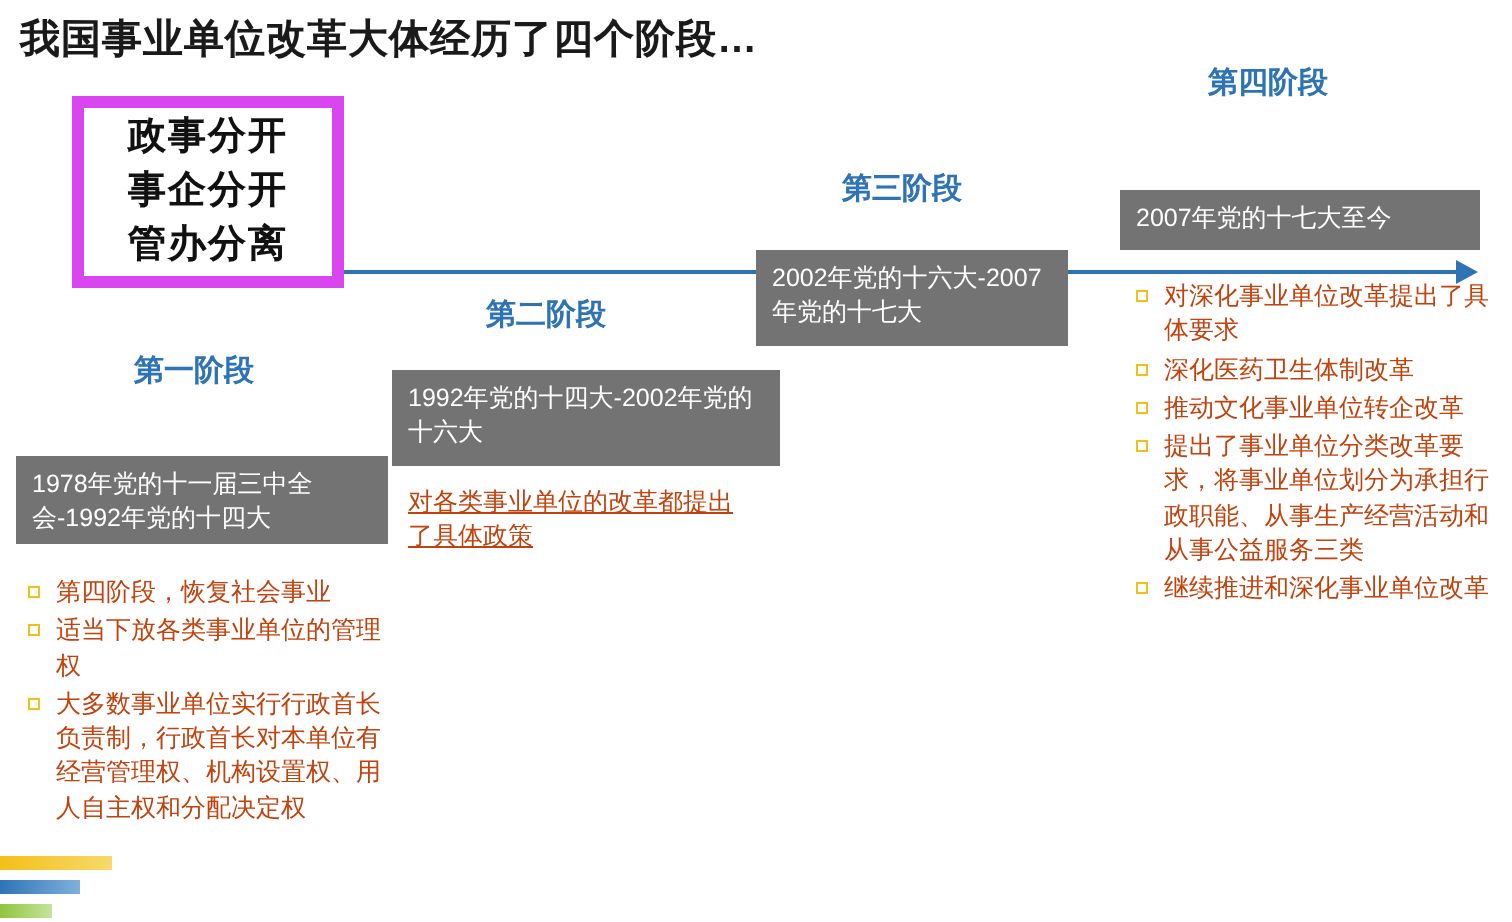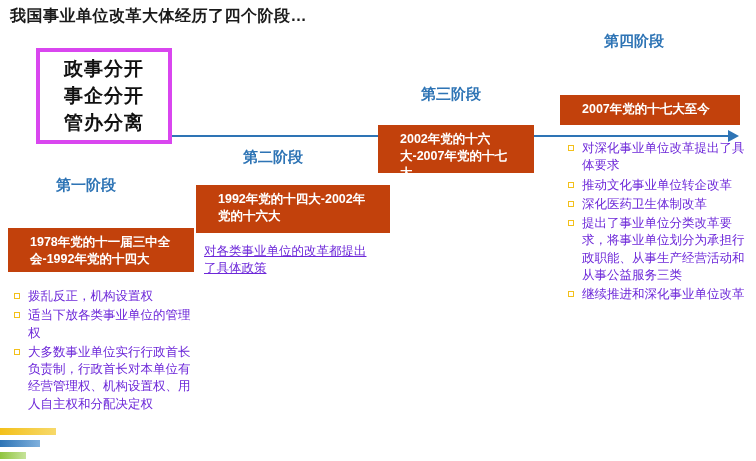--- a/index.html
+++ b/index.html
@@ -16,33 +16,33 @@
   }
   #canvas {
     position: relative;
     width: 756px;
     height: 461px;
   }
   .title {
     position: absolute;
     left: 10px;
     top: 6px;
-    font-size: 16px;
+    font-size: 20px;
     font-weight: bold;
     color: #1a1a1a;
     letter-spacing: 0.5px;
   }
   
   .callout {
     position: absolute;
     left: 36px;
     top: 48px;
     width: 136px;
     height: 96px;
-    border: 4px solid #d946ef;
+    border: 6px solid #d946ef;
     background: #ffffff;
     box-sizing: border-box;
     display: flex;
     flex-direction: column;
     align-items: center;
     justify-content: center;
     gap: 5px;
   }
   .callout div {
     font-size: 19px;
@@ -56,33 +56,33 @@
     position: absolute;
     font-size: 15px;
     font-weight: bold;
     color: #2e74b5;
     white-space: nowrap;
     text-align: right;
   }
   
   .bar {
     position: absolute;
-    background: #c2410c;
+    background: #737373;
     color: #ffffff;
     font-size: 12.5px;
-    font-weight: bold;
+    font-weight: normal;
     line-height: 1.35;
-    padding: 6px 22px;
+    padding: 6px 8px;
     box-sizing: border-box;
   }
   
   .bullets {
     position: absolute;
     font-size: 12.5px;
-    color: #6d28d9;
+    color: #c2410c;
     line-height: 1.38;
   }
   .bullets ul {
     margin: 0;
     padding: 0;
     list-style: none;
   }
   .bullets li {
     position: relative;
     padding-left: 14px;
@@ -149,25 +149,25 @@
 
   <div class="arrow-line" style="left:40px; top:135px; width:690px; height:2px;"></div>
   <div class="arrow-head" style="left:728px; top:130px;"></div>
 
   <div class="callout">
     <div>政事分开</div>
     <div>事企分开</div>
     <div>管办分离</div>
   </div>
 
-  <div class="phase-label" style="left:56px; top:176px;">第一阶段</div>
+  <div class="phase-label" style="left:67px; top:176px;">第一阶段</div>
   <div class="bar" style="left:8px; top:228px; width:186px; height:44px;">1978年党的十一届三中全会-1992年党的十四大</div>
   <div class="bullets" style="left:14px; top:288px; width:180px;">
     <ul>
-      <li>拨乱反正，机构设置权</li>
+      <li>第四阶段，恢复社会事业</li>
       <li>适当下放各类事业单位的管理权</li>
       <li>大多数事业单位实行行政首长负责制，行政首长对本单位有经营管理权、机构设置权、用人自主权和分配决定权</li>
     </ul>
   </div>
 
   <div class="phase-label" style="left:243px; top:148px;">第二阶段</div>
   <div class="bar" style="left:196px; top:185px; width:194px; height:48px;">1992年党的十四大-2002年党的十六大</div>
   <div class="bullets nobullet" style="left:204px; top:243px; width:172px;text-decoration:underline;">
     <ul>
       <li>对各类事业单位的改革都提出了具体政策</li>
@@ -175,22 +175,22 @@
   </div>
 
   <div class="phase-label" style="left:421px; top:85px;">第三阶段</div>
   <div class="bar" style="left:378px; top:125px; width:156px; height:48px;">2002年党的十六大-2007年党的十七大</div>
 
   <div class="phase-label" style="left:604px; top:32px;">第四阶段</div>
   <div class="bar" style="left:560px; top:95px; width:180px; height:30px;">2007年党的十七大至今</div>
   <div class="bullets" style="left:568px; top:140px; width:178px;">
     <ul>
       <li>对深化事业单位改革提出了具体要求</li>
+      <li>深化医药卫生体制改革</li>
       <li>推动文化事业单位转企改革</li>
-      <li>深化医药卫生体制改革</li>
       <li>提出了事业单位分类改革要求，将事业单位划分为承担行政职能、从事生产经营活动和从事公益服务三类</li>
       <li>继续推进和深化事业单位改革</li>
     </ul>
   </div>
 
   <div class="accent a1"></div>
   <div class="accent a2"></div>
   <div class="accent a3"></div>
 
 </div>

